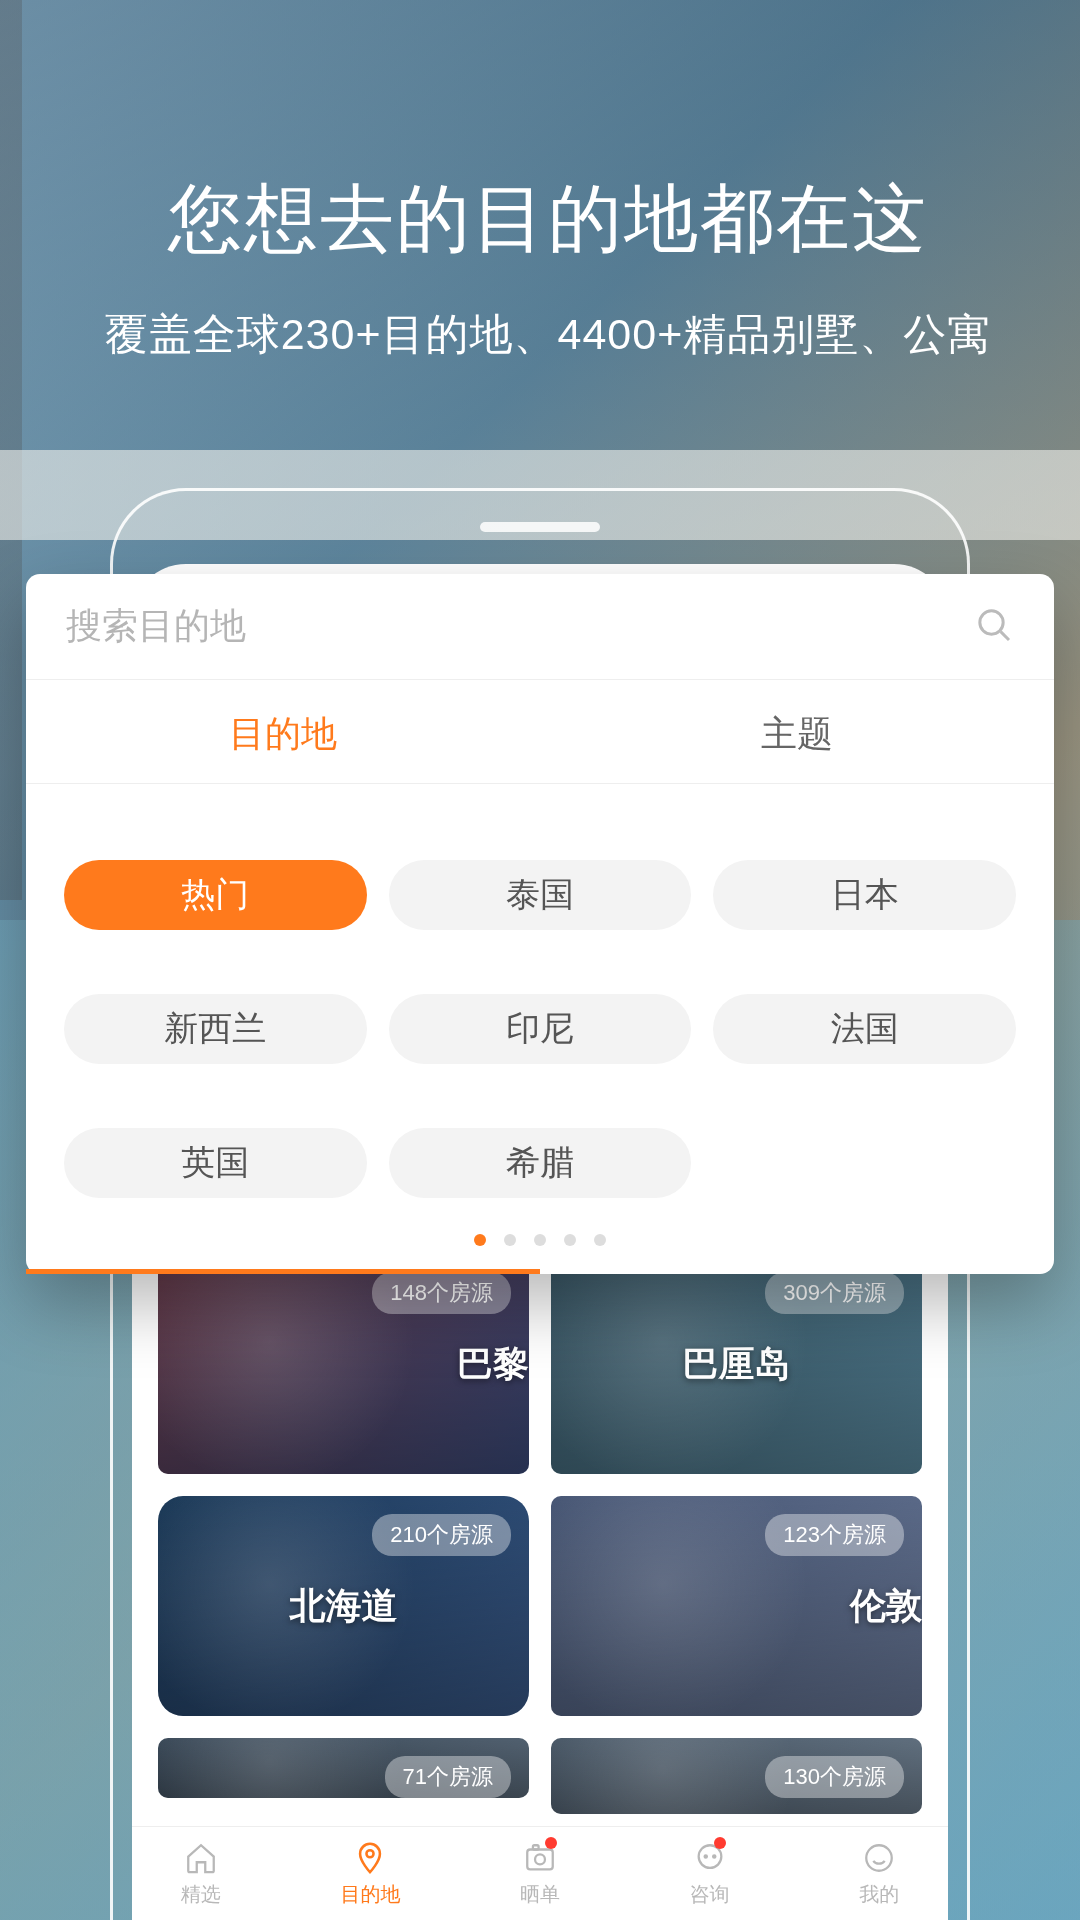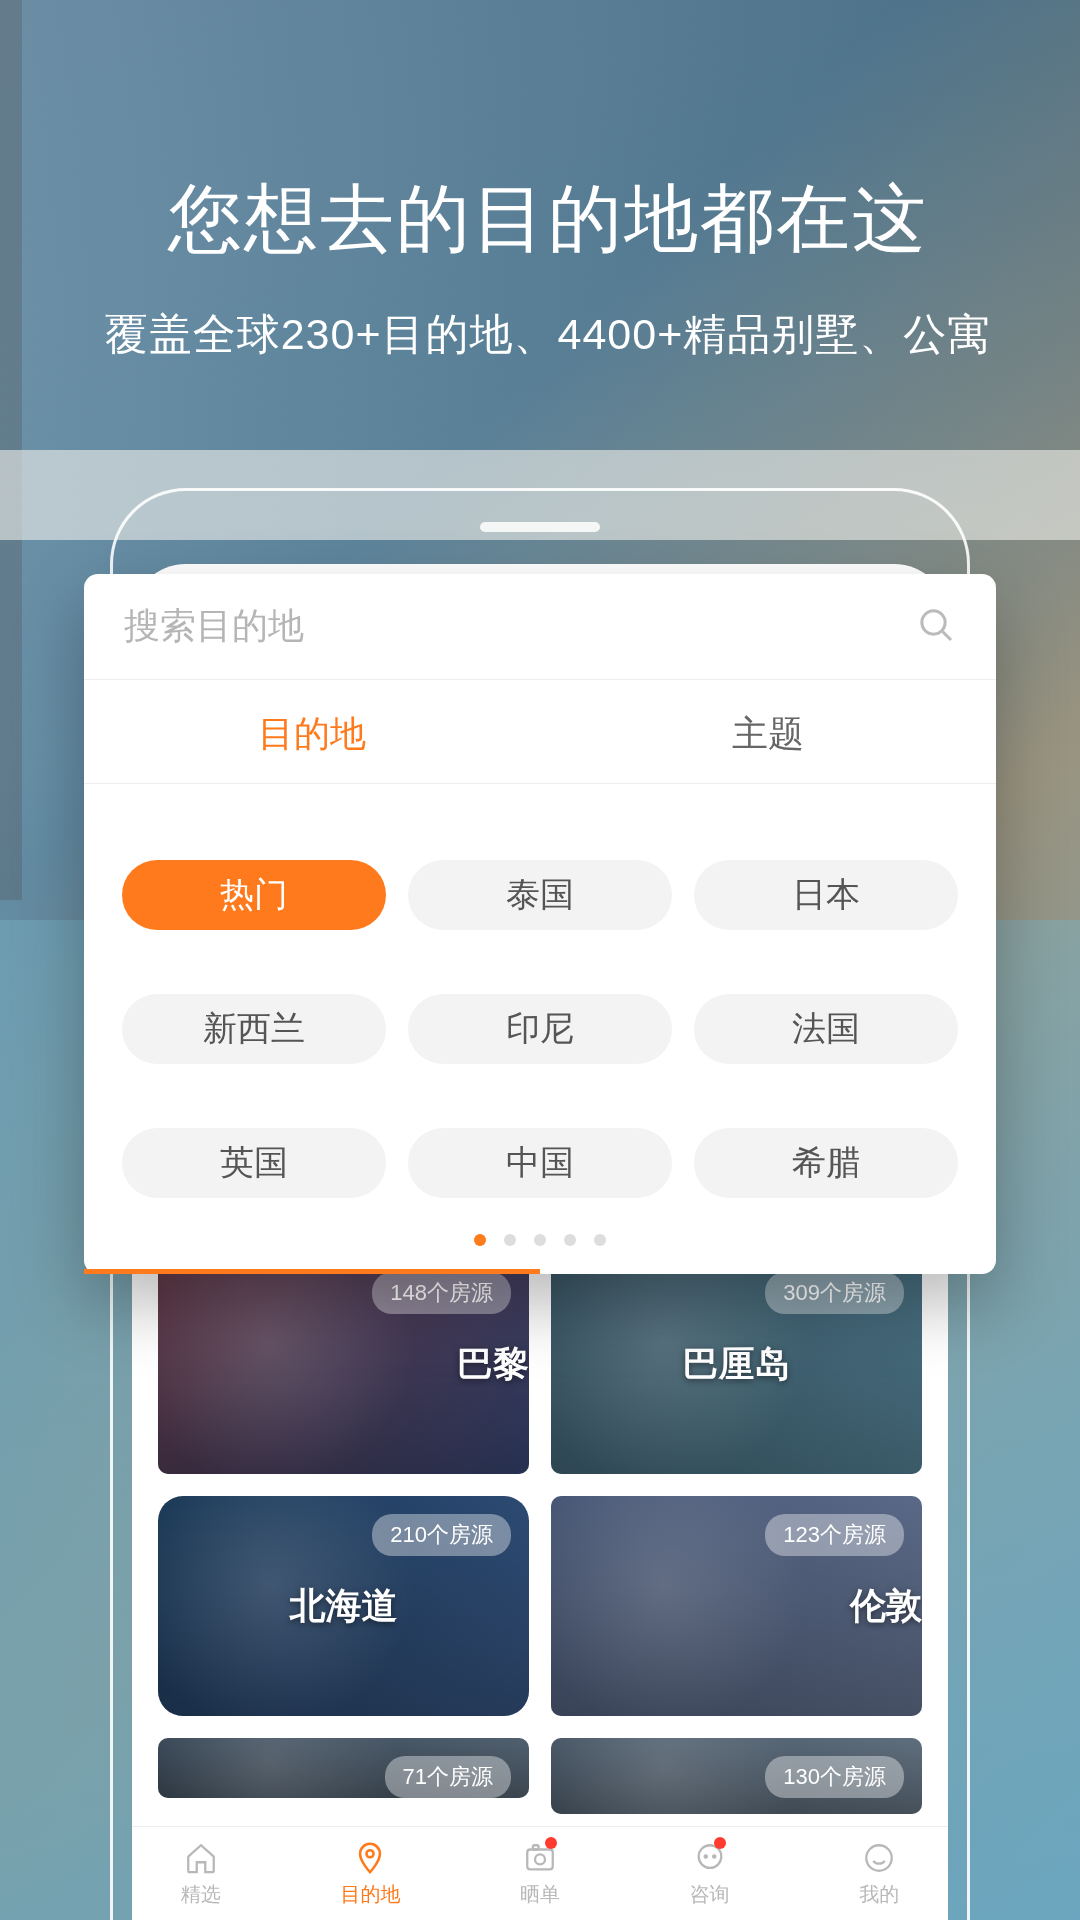--- a/index.html
+++ b/index.html
@@ -50,21 +50,21 @@
     }
     .phone-screen {
       position: absolute; top: 76px; left: 22px; right: 22px; bottom: 0;
       background: #fff;
       border-radius: 54px 54px 0 0;
       overflow: hidden;
     }
 
     .search-overlay {
       position: absolute; top: 574px; left: 50%; transform: translateX(-50%);
-      width: 912px; background: #fff;
+      width: 1028px; background: #fff;
       border-radius: 14px;
       box-shadow: 0 30px 70px rgba(0,0,0,0.28);
       z-index: 10;
     }
     .search-bar {
       display: flex; align-items: center; justify-content: space-between;
       padding: 28px 40px; border-bottom: 1px solid #eee;
     }
     .search-placeholder { color: #b5b5b5; font-size: 36px; }
     .search-icon svg { width: 40px; height: 40px; }
@@ -269,21 +269,20 @@
   </div>
   <div class="tabs-divider"></div>
   <div class="chip-grid">
     <div class="chip active">热门</div>
     <div class="chip">泰国</div>
     <div class="chip">日本</div>
     <div class="chip">新西兰</div>
     <div class="chip">印尼</div>
     <div class="chip">法国</div>
     <div class="chip">英国</div>
-    <div class="chip">中国</div>
     <div class="chip">希腊</div>
   </div>
   <div class="dots">
     <div class="dot active"></div>
     <div class="dot"></div>
     <div class="dot"></div>
     <div class="dot"></div>
     <div class="dot"></div>
   </div>
 </div>

